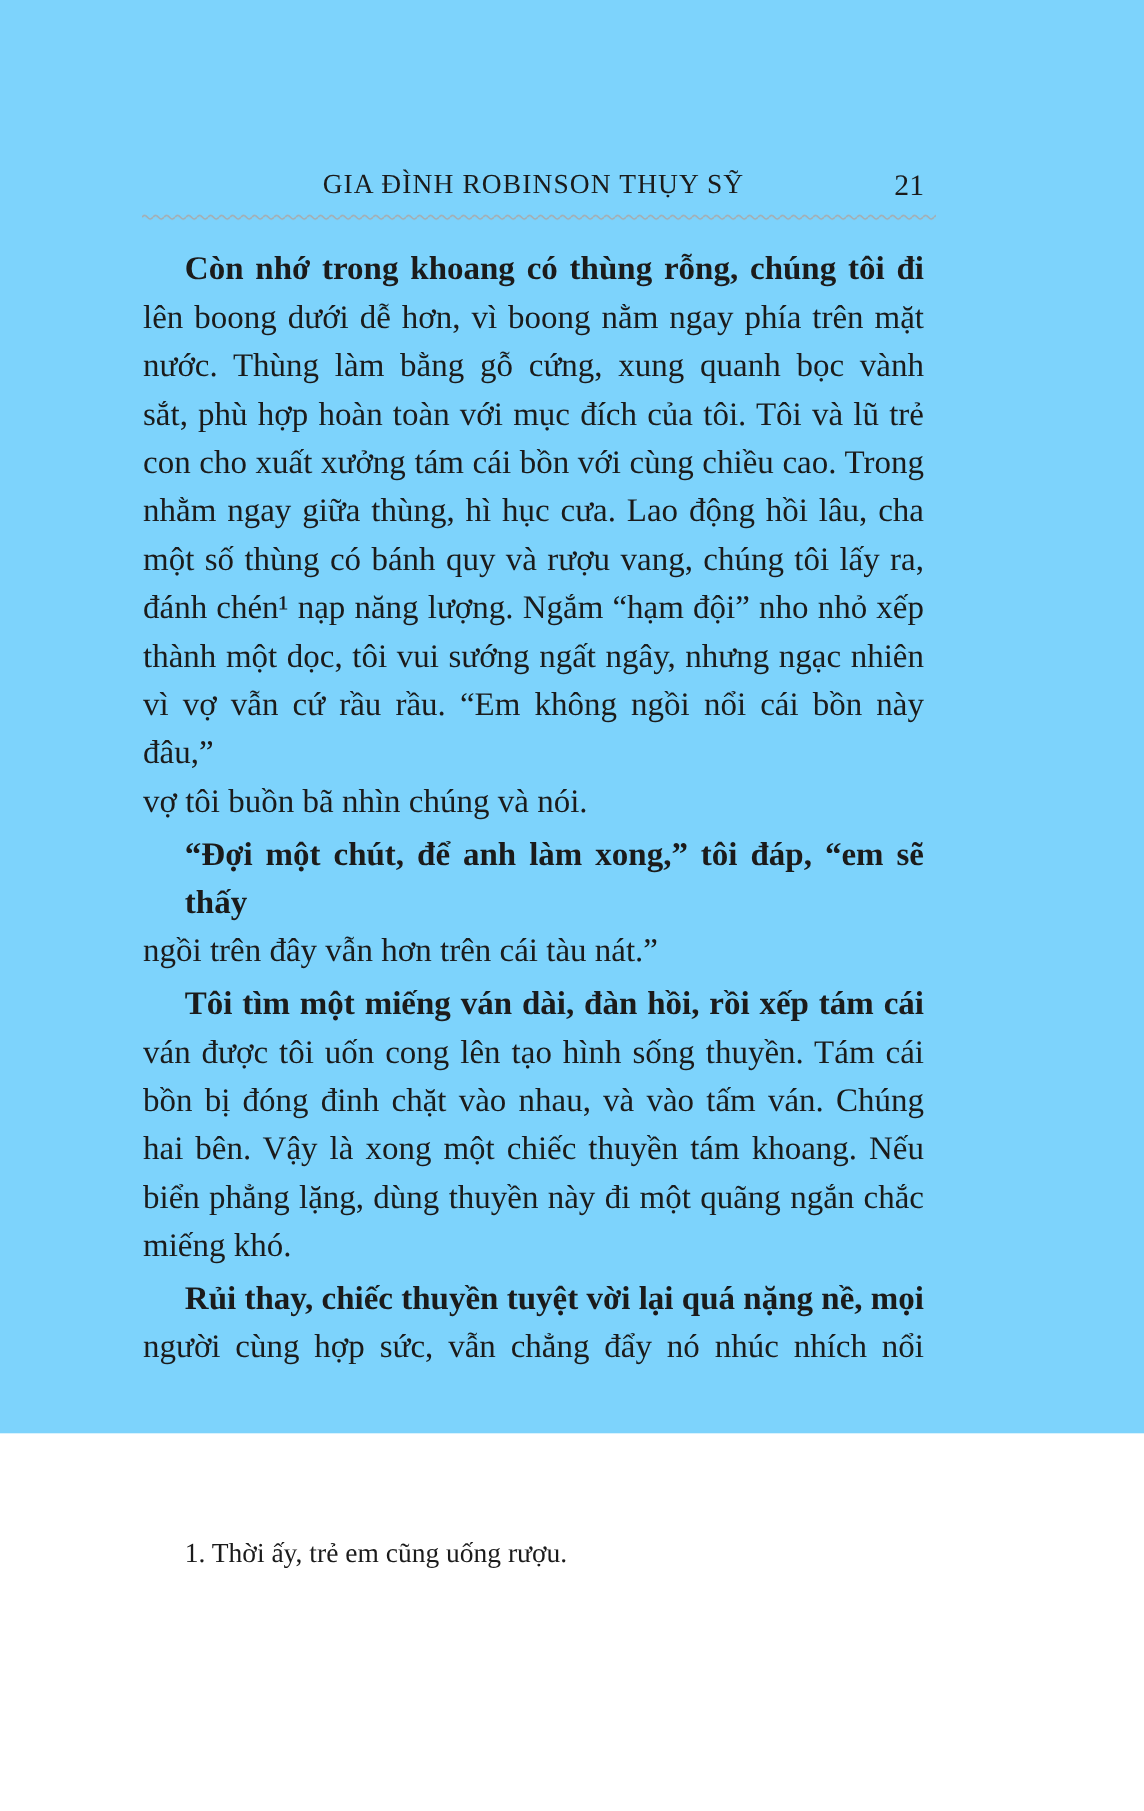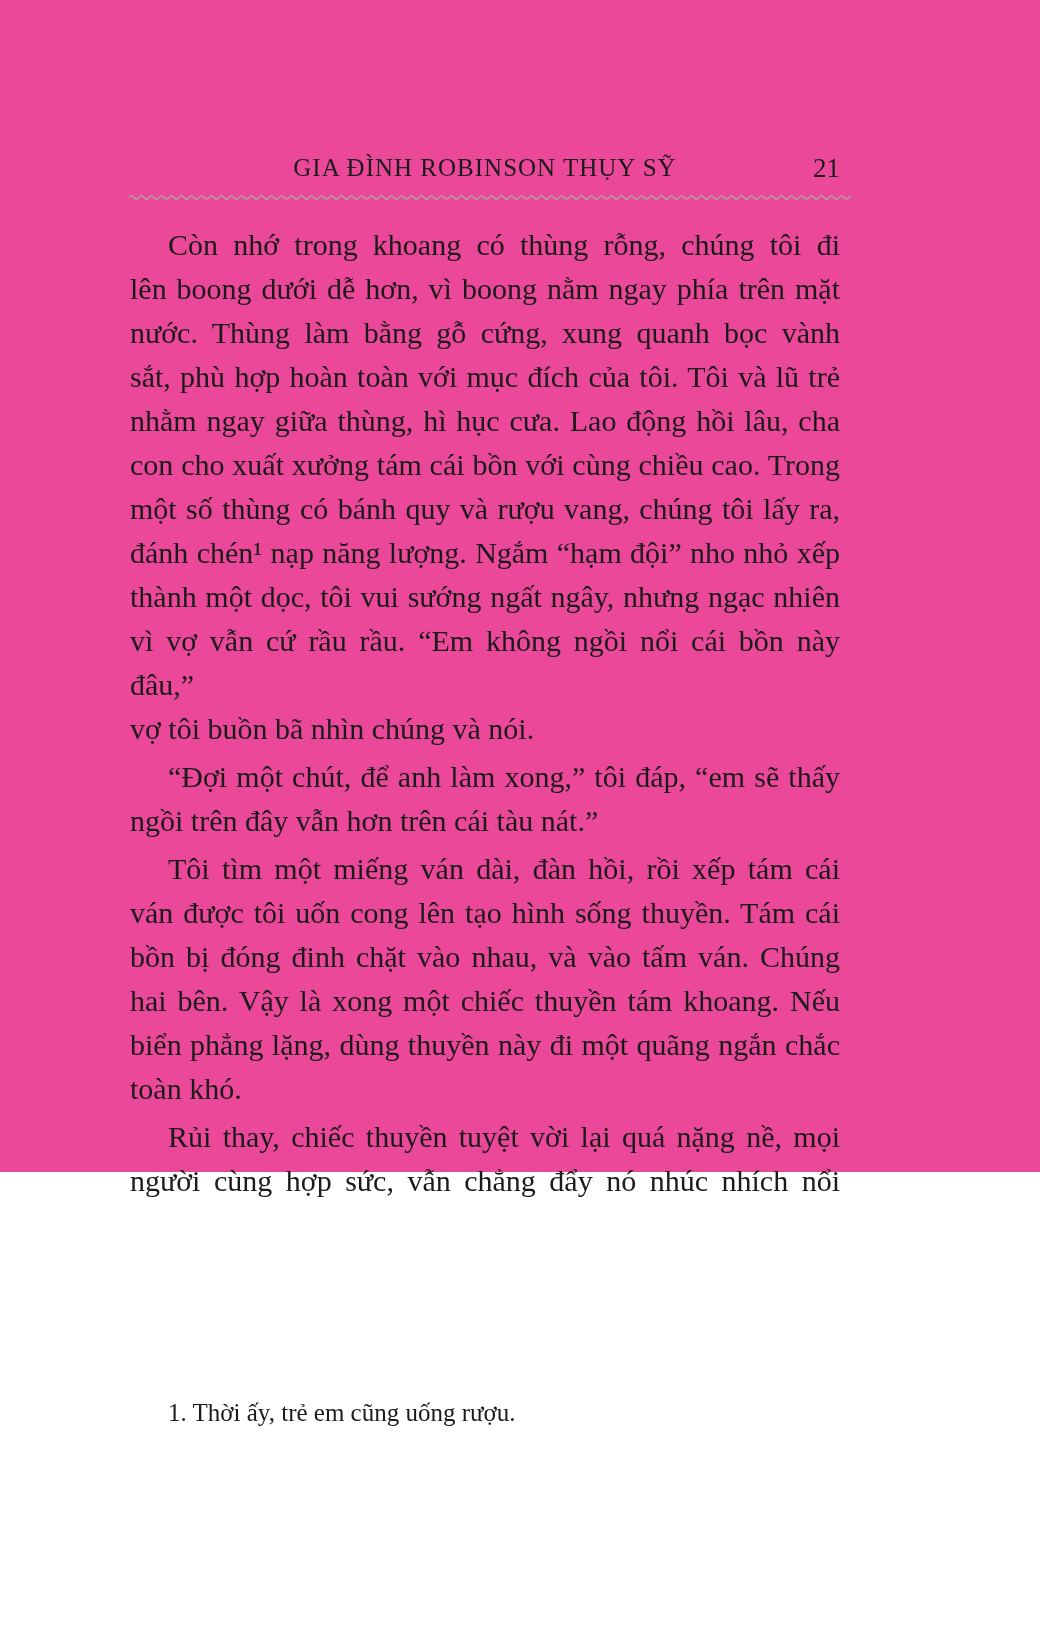--- a/index.html
+++ b/index.html
@@ -9,22 +9,22 @@
     height: 1646px;
     background: #ffffff;
     font-family: "Liberation Serif", serif;
     color: #1b1b1b;
     overflow: hidden;
   }
   .page {
     position: absolute;
     top: 0; left: 0;
     width: 1040px;
-    height: 1172px;
-    background: #ec4899;
+    height: 1303px;
+    background: #7dd3fc;
   }
   .header {
     position: absolute;
     top: 150px;
     left: 130px;
     width: 710px;
     height: 36px;
   }
   .header-title {
     position: absolute;
@@ -57,21 +57,21 @@
     font-size: 30px;
     line-height: 44px;
   }
   .para + .para { margin-top: 4px; }
   .line {
     text-align: justify;
     text-align-last: justify;
     text-justify: inter-word;
     white-space: normal;
   }
-  .line.first { padding-left: 38px; }
+  .line.first { padding-left: 38px; font-weight: bold; }
   .line.last-left { text-align-last: left; }
   .footnote {
     position: absolute;
     top: 1395px;
     left: 130px;
     width: 710px;
     padding-left: 38px;
     box-sizing: border-box;
     font-size: 25px;
     line-height: 36px;
@@ -95,39 +95,39 @@
     </defs>
     <rect width="722" height="8" fill="url(#wavepat)"></rect>
   </svg>
 
   <div class="body-text">
       <div class="para">
         <div class="line first">Còn nhớ trong khoang có thùng rỗng, chúng tôi đi</div>
         <div class="line">lên boong dưới dễ hơn, vì boong nằm ngay phía trên mặt</div>
         <div class="line">nước. Thùng làm bằng gỗ cứng, xung quanh bọc vành</div>
         <div class="line">sắt, phù hợp hoàn toàn với mục đích của tôi. Tôi và lũ trẻ</div>
+        <div class="line">con cho xuất xưởng tám cái bồn với cùng chiều cao. Trong</div>
         <div class="line">nhằm ngay giữa thùng, hì hục cưa. Lao động hồi lâu, cha</div>
-        <div class="line">con cho xuất xưởng tám cái bồn với cùng chiều cao. Trong</div>
         <div class="line">một số thùng có bánh quy và rượu vang, chúng tôi lấy ra,</div>
         <div class="line">đánh chén¹ nạp năng lượng. Ngắm “hạm đội” nho nhỏ xếp</div>
         <div class="line">thành một dọc, tôi vui sướng ngất ngây, nhưng ngạc nhiên</div>
         <div class="line">vì vợ vẫn cứ rầu rầu. “Em không ngồi nổi cái bồn này đâu,”</div>
         <div class="line last-left">vợ tôi buồn bã nhìn chúng và nói.</div>
       </div>
       <div class="para">
         <div class="line first">“Đợi một chút, để anh làm xong,” tôi đáp, “em sẽ thấy</div>
         <div class="line last-left">ngồi trên đây vẫn hơn trên cái tàu nát.”</div>
       </div>
       <div class="para">
         <div class="line first">Tôi tìm một miếng ván dài, đàn hồi, rồi xếp tám cái</div>
         <div class="line">ván được tôi uốn cong lên tạo hình sống thuyền. Tám cái</div>
         <div class="line">bồn bị đóng đinh chặt vào nhau, và vào tấm ván. Chúng</div>
         <div class="line">hai bên. Vậy là xong một chiếc thuyền tám khoang. Nếu</div>
         <div class="line">biển phẳng lặng, dùng thuyền này đi một quãng ngắn chắc</div>
-        <div class="line last-left">toàn khó.</div>
+        <div class="line last-left">miếng khó.</div>
       </div>
       <div class="para">
         <div class="line first">Rủi thay, chiếc thuyền tuyệt vời lại quá nặng nề, mọi</div>
         <div class="line">người cùng hợp sức, vẫn chẳng đẩy nó nhúc nhích nổi</div>
       </div>
     </div>
 
   <div class="footnote">1. Thời ấy, trẻ em cũng uống rượu.</div>
 
 </div>

